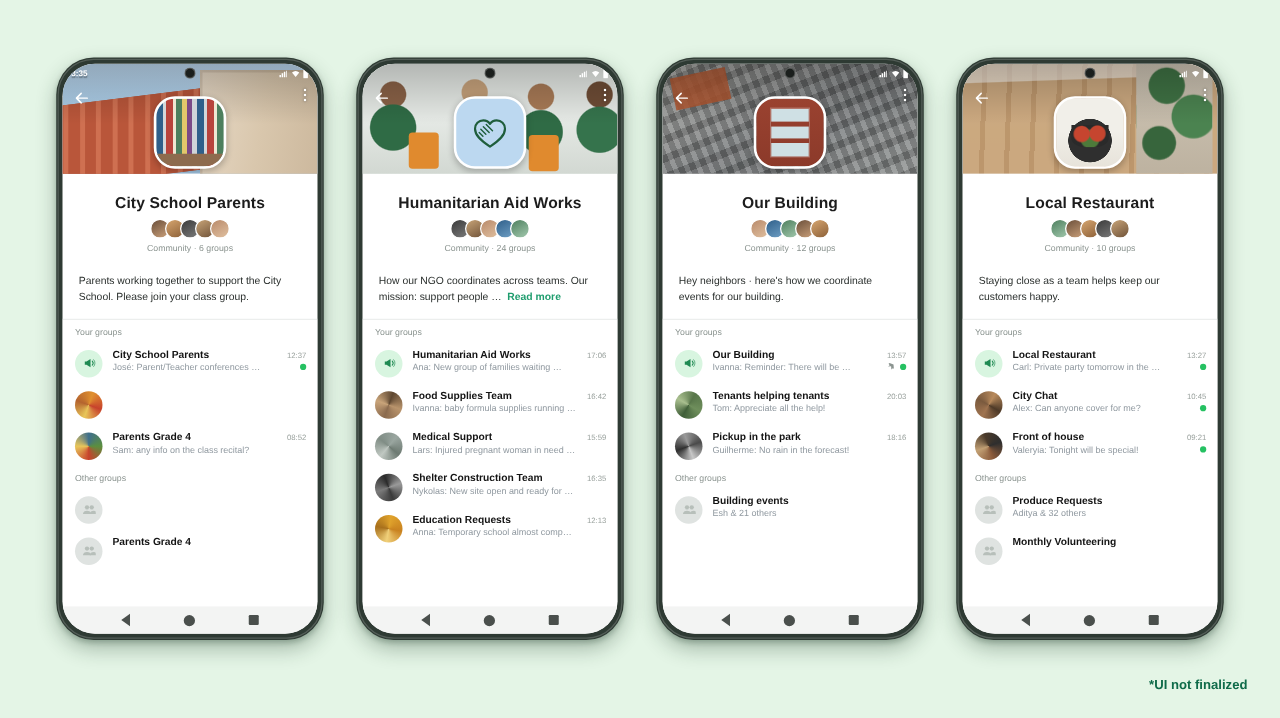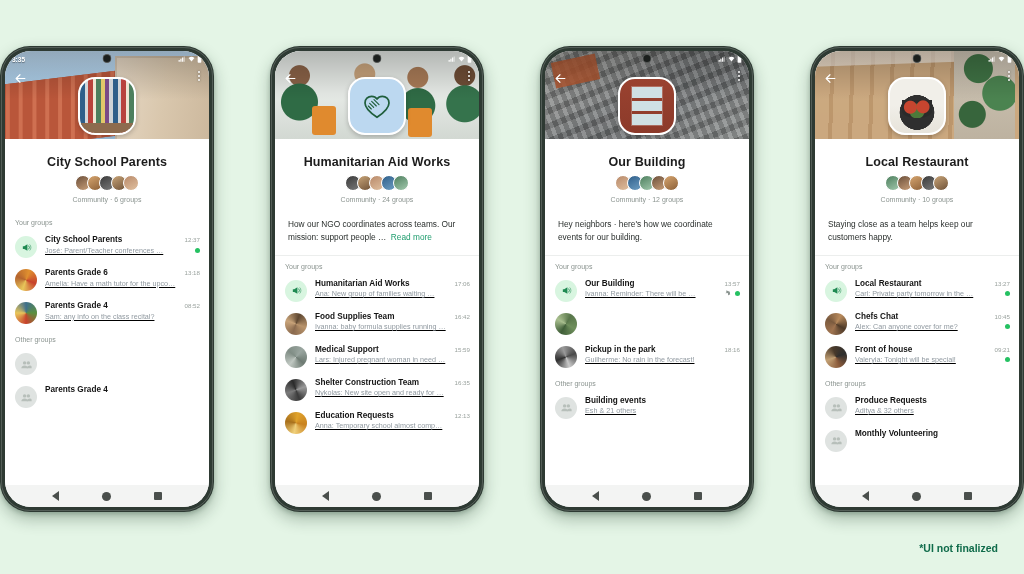--- a/index.html
+++ b/index.html
@@ -6,21 +6,21 @@
   body{
     width:1024px;height:574px;
     background:#e4f5e6;
     font-family:"Liberation Sans", sans-serif;
     overflow:hidden;
     position:relative;
   }
   .stage{
     position:absolute;inset:0;
     display:flex;
-    justify-content:space-between;
+    justify-content:center;
     align-items:flex-start;
     gap:26px;
     padding-top:46px;
     box-sizing:border-box;
   }
 
   
   .phone{
     position:relative;
     width:214px;height:466px;
@@ -215,21 +215,21 @@
     margin-left:-4px;display:block;
   }
   .avatars span:first-child{margin-left:0;}
   .meta{font-size:7px;color:#8b9490;}
 
   .desc{
     padding:6px 13px 11px;
     font-size:8.3px;line-height:1.55;color:#2a2f2d;
     border-bottom:1px solid #eceeed;
   }
-  .desc .readmore{color:#1f9d6e;font-weight:400;white-space:nowrap;cursor:pointer;}
+  .desc .readmore{color:#1f9d6e;font-weight:700;white-space:nowrap;cursor:pointer;}
 
   
   .list{flex:1;overflow:hidden;background:#fff;position:relative;}
   .sect{
     font-size:7px;color:#8b9490;padding:7px 10px 4px;
   }
   .row{
     display:flex;align-items:flex-start;gap:8px;
     padding:5px 9px 5px 10px;
   }
@@ -241,21 +241,21 @@
     background:#d8f5e0;display:flex;align-items:center;justify-content:center;
   }
   .thumb.placeholder{background:#dfe3e1;display:flex;align-items:center;justify-content:center;}
   .rbody{flex:1;min-width:0;}
   .rtop{display:flex;align-items:baseline;gap:4px;}
   .rname{
     font-size:8.2px;font-weight:700;color:#141414;
     white-space:nowrap;overflow:hidden;text-overflow:ellipsis;flex:1;
   }
   .rtime{font-size:6.2px;color:#9aa29e;flex:0 0 auto;}
-  .rbot{display:flex;align-items:center;gap:4px;margin-top:1.5px;text-decoration:underline;}
+  .rbot{display:flex;align-items:center;gap:4px;margin-top:1.5px;}
   .rmsg{
     font-size:7.2px;color:#9099a0;
     white-space:nowrap;overflow:hidden;text-overflow:ellipsis;flex:1;
   }
   .dot{width:5px;height:5px;border-radius:50%;background:#25c162;flex:0 0 5px;}
   .pin{flex:0 0 auto;display:flex;align-items:center;}
 
   
   .navbar{
     height:22px;flex:0 0 22px;background:#f3f4f3;
@@ -339,20 +339,21 @@
           <div class="comm-title">City School Parents</div>
           <div class="avatars">
             <span class="a1"></span>
             <span class="a2"></span>
             <span class="a3"></span>
             <span class="a4"></span>
             <span class="a5"></span>
           </div>
           <div class="meta">Community · 6 groups</div>
         </div>
+        <div class="desc"><span>Parents working together to support the City School. Please join your class group.</span></div>
         <div class="list">
           <div class="sect">Your groups</div>
           <div class="row">
             <div class="thumb ann">
               <svg width="11" height="11" viewBox="0 0 24 24" aria-hidden="true">
                 <path d="M4 9v6h3l7 4V5L7 9H4z" fill="#1f8a52"></path>
                 <path d="M17 8.5a5 5 0 0 1 0 7" stroke="#1f8a52" stroke-width="1.8" fill="none" stroke-linecap="round"></path>
                 <path d="M19.5 6a8.5 8.5 0 0 1 0 12" stroke="#1f8a52" stroke-width="1.6" fill="none" stroke-linecap="round" opacity=".7"></path>
               </svg>
             </div>
@@ -362,29 +363,20 @@
                 <span class="rtime">12:37</span>
               </div>
               <div class="rbot">
                 <span class="rmsg">José: Parent/Teacher conferences …</span>
                 <span class="dot"></span>
               </div>
             </div>
           </div>
           <div class="row">
             <div class="thumb t1"></div>
-            <div class="rbody">
-              <div class="rtop">
-                <span class="rname">Parents Grade 6</span>
-                <span class="rtime">13:18</span>
-              </div>
-              <div class="rbot">
-                <span class="rmsg">Amelia: Have a math tutor for the upco…</span>
-              </div>
-            </div>
           </div>
           <div class="row">
             <div class="thumb t2"></div>
             <div class="rbody">
               <div class="rtop">
                 <span class="rname">Parents Grade 4</span>
                 <span class="rtime">08:52</span>
               </div>
               <div class="rbot">
                 <span class="rmsg">Sam: any info on the class recital?</span>
@@ -638,20 +630,29 @@
                   <svg width="7" height="7" viewBox="0 0 24 24" aria-hidden="true" style="transform:rotate(40deg)">
                     <path d="M14 2l8 8-3 1-1 5-6-6-6 6 1-6-5-1 1-3z" fill="#8b9490"></path>
                   </svg>
                 </span>
                 <span class="dot"></span>
               </div>
             </div>
           </div>
           <div class="row">
             <div class="thumb t7"></div>
+            <div class="rbody">
+              <div class="rtop">
+                <span class="rname">Tenants helping tenants</span>
+                <span class="rtime">20:03</span>
+              </div>
+              <div class="rbot">
+                <span class="rmsg">Tom: Appreciate all the help!</span>
+              </div>
+            </div>
           </div>
           <div class="row">
             <div class="thumb t8"></div>
             <div class="rbody">
               <div class="rtop">
                 <span class="rname">Pickup in the park</span>
                 <span class="rtime">18:16</span>
               </div>
               <div class="rbot">
                 <span class="rmsg">Guilherme: No rain in the forecast!</span>
@@ -755,21 +756,21 @@
               <div class="rbot">
                 <span class="rmsg">Carl: Private party tomorrow in the …</span>
                 <span class="dot"></span>
               </div>
             </div>
           </div>
           <div class="row">
             <div class="thumb t9"></div>
             <div class="rbody">
               <div class="rtop">
-                <span class="rname">Chefs Chat</span>
+                <span class="rname">City Chat</span>
                 <span class="rtime">10:45</span>
               </div>
               <div class="rbot">
                 <span class="rmsg">Alex: Can anyone cover for me?</span>
                 <span class="dot"></span>
               </div>
             </div>
           </div>
           <div class="row">
             <div class="thumb t10"></div>

